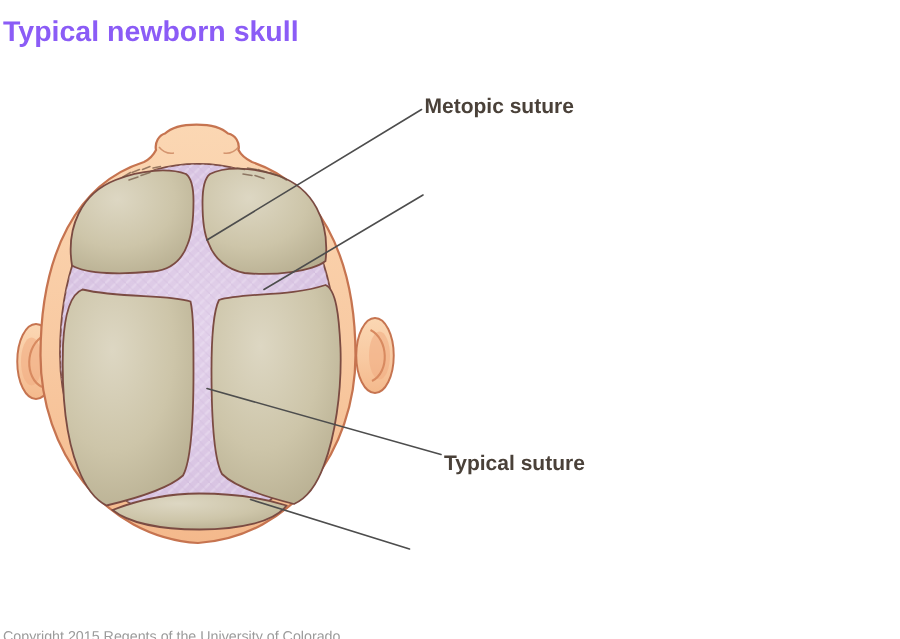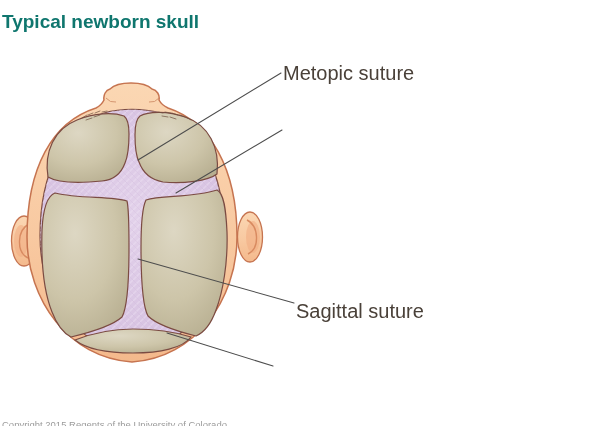--- a/index.html
+++ b/index.html
@@ -3,24 +3,24 @@
 <meta charset="utf-8">
 <style>
   html,body{margin:0;padding:0;background:#fff;}
   .canvas{
     position:relative;width:600px;height:426px;background:#ffffff;overflow:hidden;
     font-family:"Liberation Sans","DejaVu Sans",sans-serif;
   }
   .art{position:absolute;left:0;top:0;}
   .page-title{
     position:absolute;left:2px;top:11px;font-size:19px;font-weight:700;
-    color:#0f766e;letter-spacing:0px;
+    color:#8b5cf6;letter-spacing:0px;
   }
   .suture-label{
-    position:absolute;font-size:20px;color:#4A4139;white-space:nowrap;line-height:1.15;
+    position:absolute;font-size:14px;color:#4A4139;white-space:nowrap;line-height:1.15;font-weight:bold;
   }
   .lbl-metopic{left:283px;top:62px;}
   .lbl-coronal{left:283px;top:120px;}
   .lbl-sagittal{left:296px;top:300px;}
   .lbl-lambdoid{left:275px;top:362px;}
   .footer{
     position:absolute;left:2px;top:399px;font-size:9.5px;line-height:10.5px;
     color:#9B9B9B;white-space:pre-wrap;
   }
 </style>
@@ -127,19 +127,19 @@
       <line x1="281" y1="73" x2="138" y2="160"></line>
       <line x1="282" y1="130" x2="176" y2="193"></line>
       <line x1="294" y1="303" x2="138" y2="259"></line>
       <line x1="273" y1="366" x2="167" y2="333"></line>
     </g>
   </svg>
 
   <div class="page-title">Typical newborn skull</div>
 
   <div class="suture-label lbl-metopic">Metopic suture</div>
-  <div class="suture-label lbl-sagittal">Sagittal suture</div>
+  <div class="suture-label lbl-sagittal">Typical suture</div>
 
   <div class="footer">
     <div>Copyright 2015 Regents of the University of Colorado.</div>
     
   </div>
 </div>
 
 </body></html>

